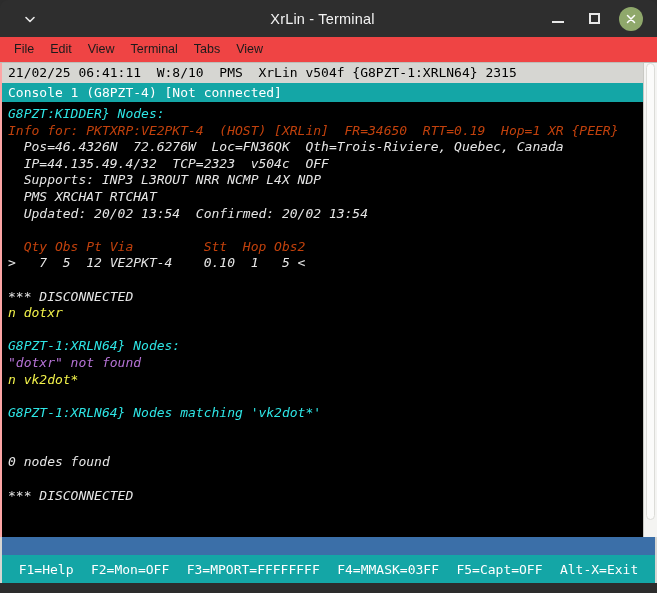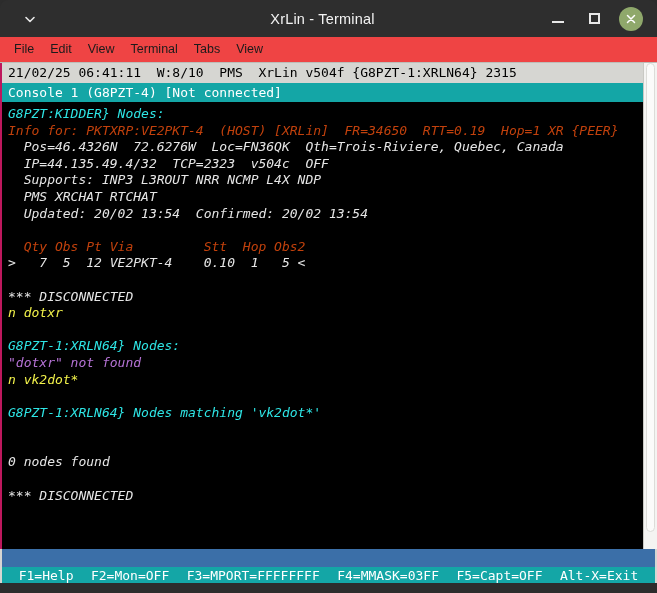--- a/index.html
+++ b/index.html
@@ -119,21 +119,21 @@
     white-space: nowrap;
   }
 
   
   .term-wrap {
     flex: 1 1 auto;
     display: flex;
     background: #000000;
     position: relative;
     overflow: hidden;
-    border-left: 2px solid #be185d;
+    border-left: 2px solid #fca5a5;
   }
   .term-body {
     flex: 1 1 auto;
     background: #000000;
     font-family: "DejaVu Sans Mono", "Liberation Mono", monospace;
     font-size: 13px;
     line-height: 16.6px;
     position: relative;
     overflow: hidden;
   }
@@ -193,21 +193,21 @@
 
   
   .cmdline {
     height: 18px;
     background: #3b6fa8;
     border-left: 2px solid #d6d6d2;
     border-right: 2px solid #d6d6d2;
     flex: 0 0 auto;
   }
   .fkeybar {
-    height: 16px;
+    height: 28px;
     background: #14a6a6;
     color: #ffffff;
     font-family: "DejaVu Sans Mono", "Liberation Mono", monospace;
     font-size: 13px;
     display: flex;
     align-items: center;
     justify-content: space-around;
     padding: 0 8px;
     flex: 0 0 auto;
     border-left: 2px solid #d6d6d2;

